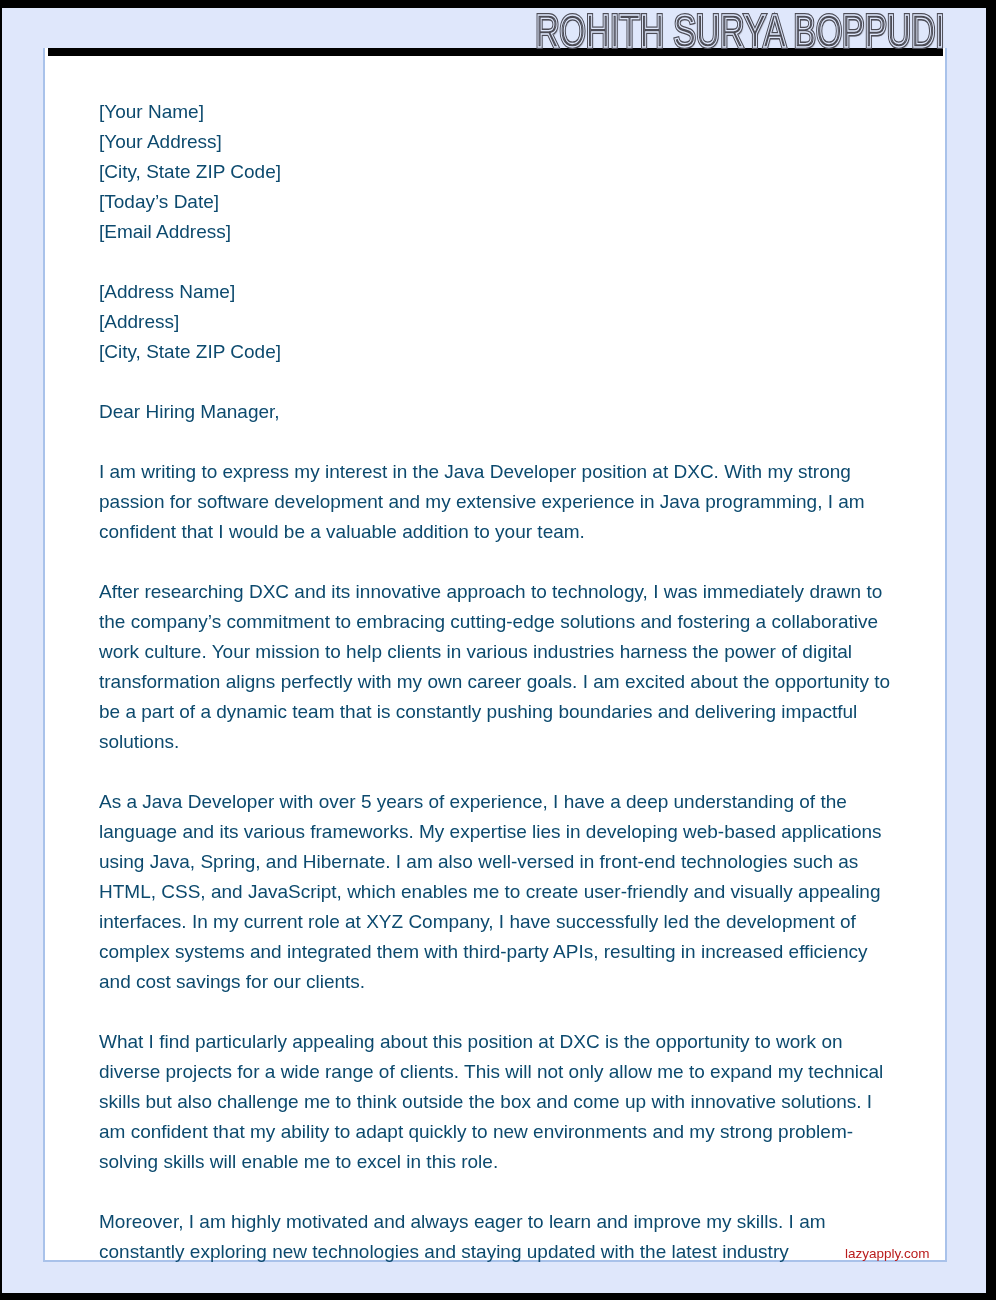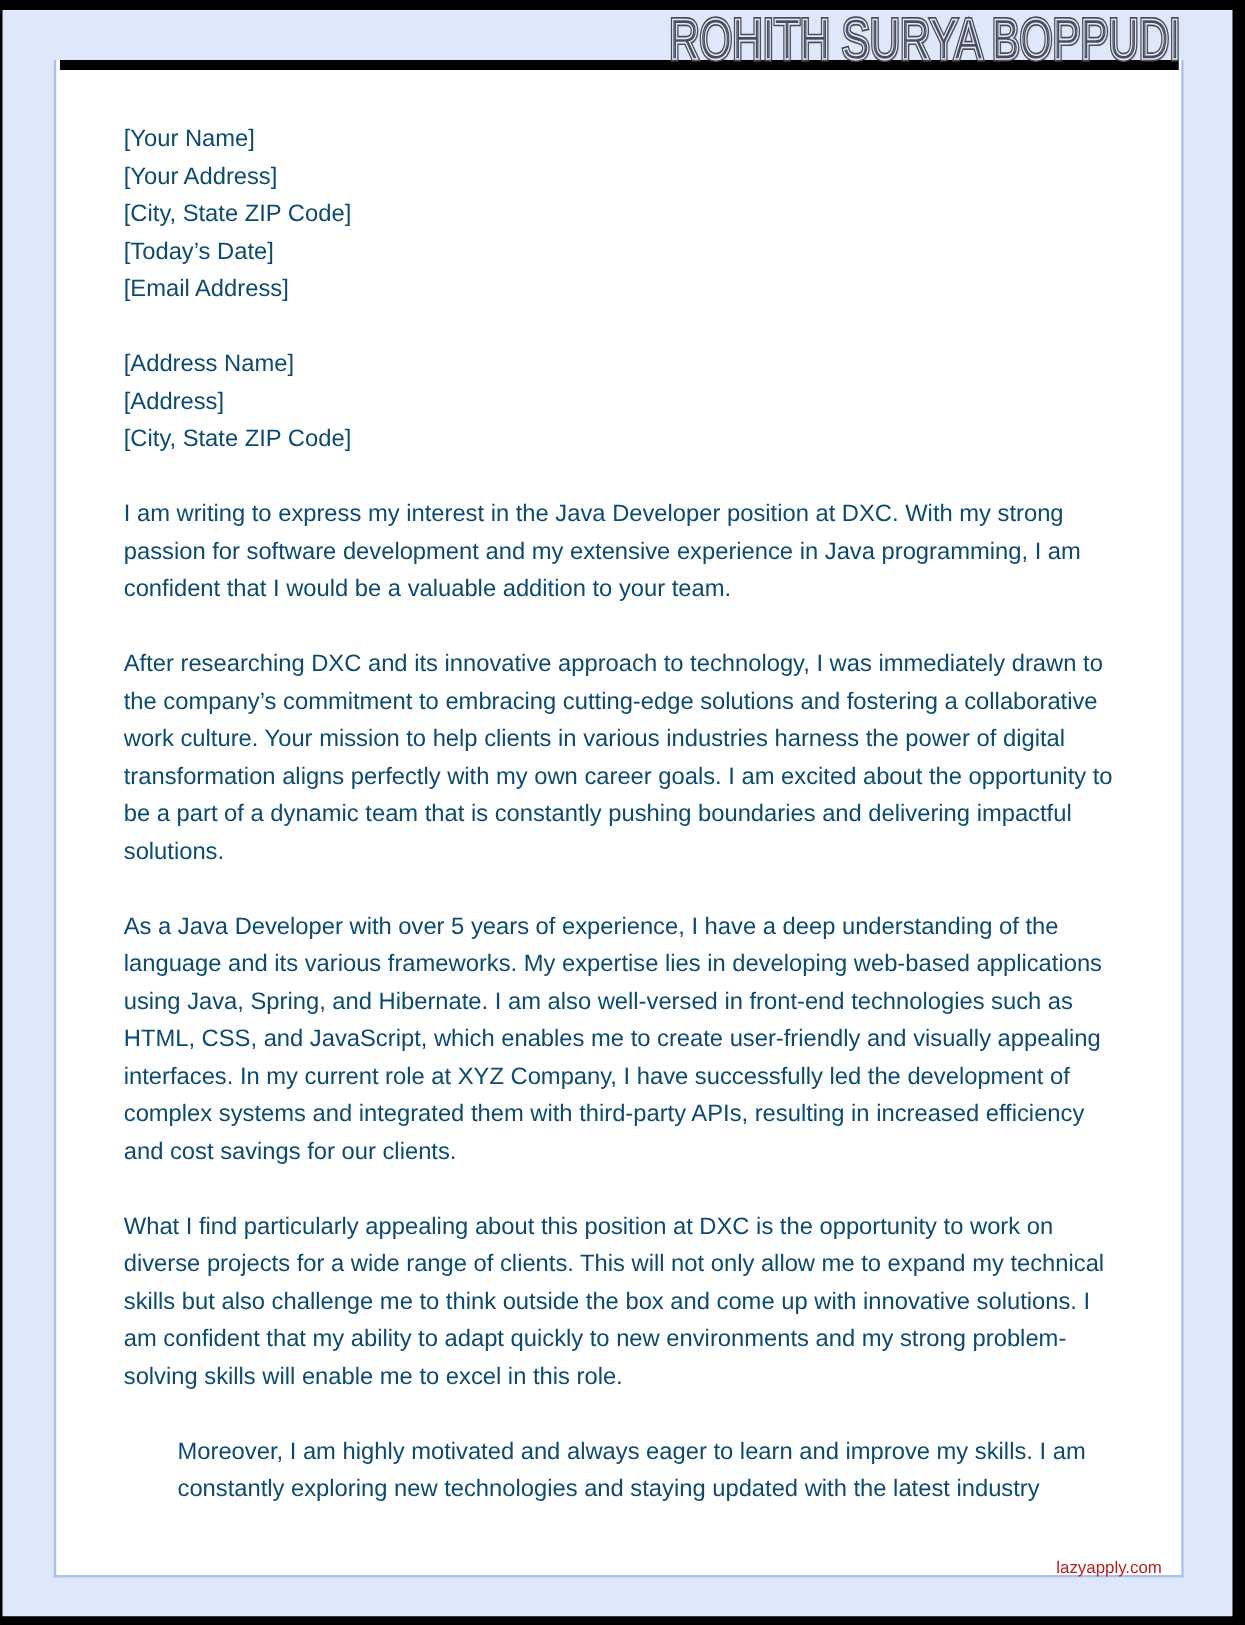--- a/index.html
+++ b/index.html
@@ -55,21 +55,21 @@
     border-top: none;
     z-index: 1;
   }
 
   .letter {
     position: absolute; left: 99px; top: 97px; width: 800px; z-index: 3;
     color: #0c4a6e; font-size: 19px; line-height: 30px;
   }
   .letter .block { margin: 0 0 30px 0; }
   .letter p { margin: 0 0 30px 0; }
-  .letter p:last-child { margin-bottom: 0; margin-left: 43px; }
+  .letter p:last-child { margin-bottom: 0; }
 
   .watermark {
     position: absolute; left: 845px; top: 1246px; z-index: 20;
     font-size: 13.5px; line-height: 16px; color: #b91c1c;
     white-space: nowrap;
   }
 </style>
 </head>
 <body>
 
@@ -93,20 +93,21 @@
       <div>[Today’s Date]</div>
       <div>[Email Address]</div>
     </div>
 
     <div class="block">
       <div>[Address Name]</div>
       <div>[Address]</div>
       <div>[City, State ZIP Code]</div>
     </div>
 
+    <div class="block">Dear Hiring Manager,</div>
 
     <p>I am writing to express my interest in the Java Developer position at DXC. With my strong passion for software development and my extensive experience in Java programming, I am confident that I would be a valuable addition to your team.</p>
     <p>After researching DXC and its innovative approach to technology, I was immediately drawn to the company’s commitment to embracing cutting-edge solutions and fostering a collaborative work culture. Your mission to help clients in various industries harness the power of digital transformation aligns perfectly with my own career goals. I am excited about the opportunity to be a part of a dynamic team that is constantly pushing boundaries and delivering impactful solutions.</p>
     <p>As a Java Developer with over 5 years of experience, I have a deep understanding of the language and its various frameworks. My expertise lies in developing web-based applications using Java, Spring, and Hibernate. I am also well-versed in front-end technologies such as HTML, CSS, and JavaScript, which enables me to create user-friendly and visually appealing interfaces. In my current role at XYZ Company, I have successfully led the development of complex systems and integrated them with third-party APIs, resulting in increased efficiency and cost savings for our clients.</p>
     <p>What I find particularly appealing about this position at DXC is the opportunity to work on diverse projects for a wide range of clients. This will not only allow me to expand my technical skills but also challenge me to think outside the box and come up with innovative solutions. I am confident that my ability to adapt quickly to new environments and my strong problem-solving skills will enable me to excel in this role.</p>
     <p>Moreover, I am highly motivated and always eager to learn and improve my skills. I am constantly exploring new technologies and staying updated with the latest industry</p>
 
   </div>
 
   <div class="watermark">lazyapply.com</div>

